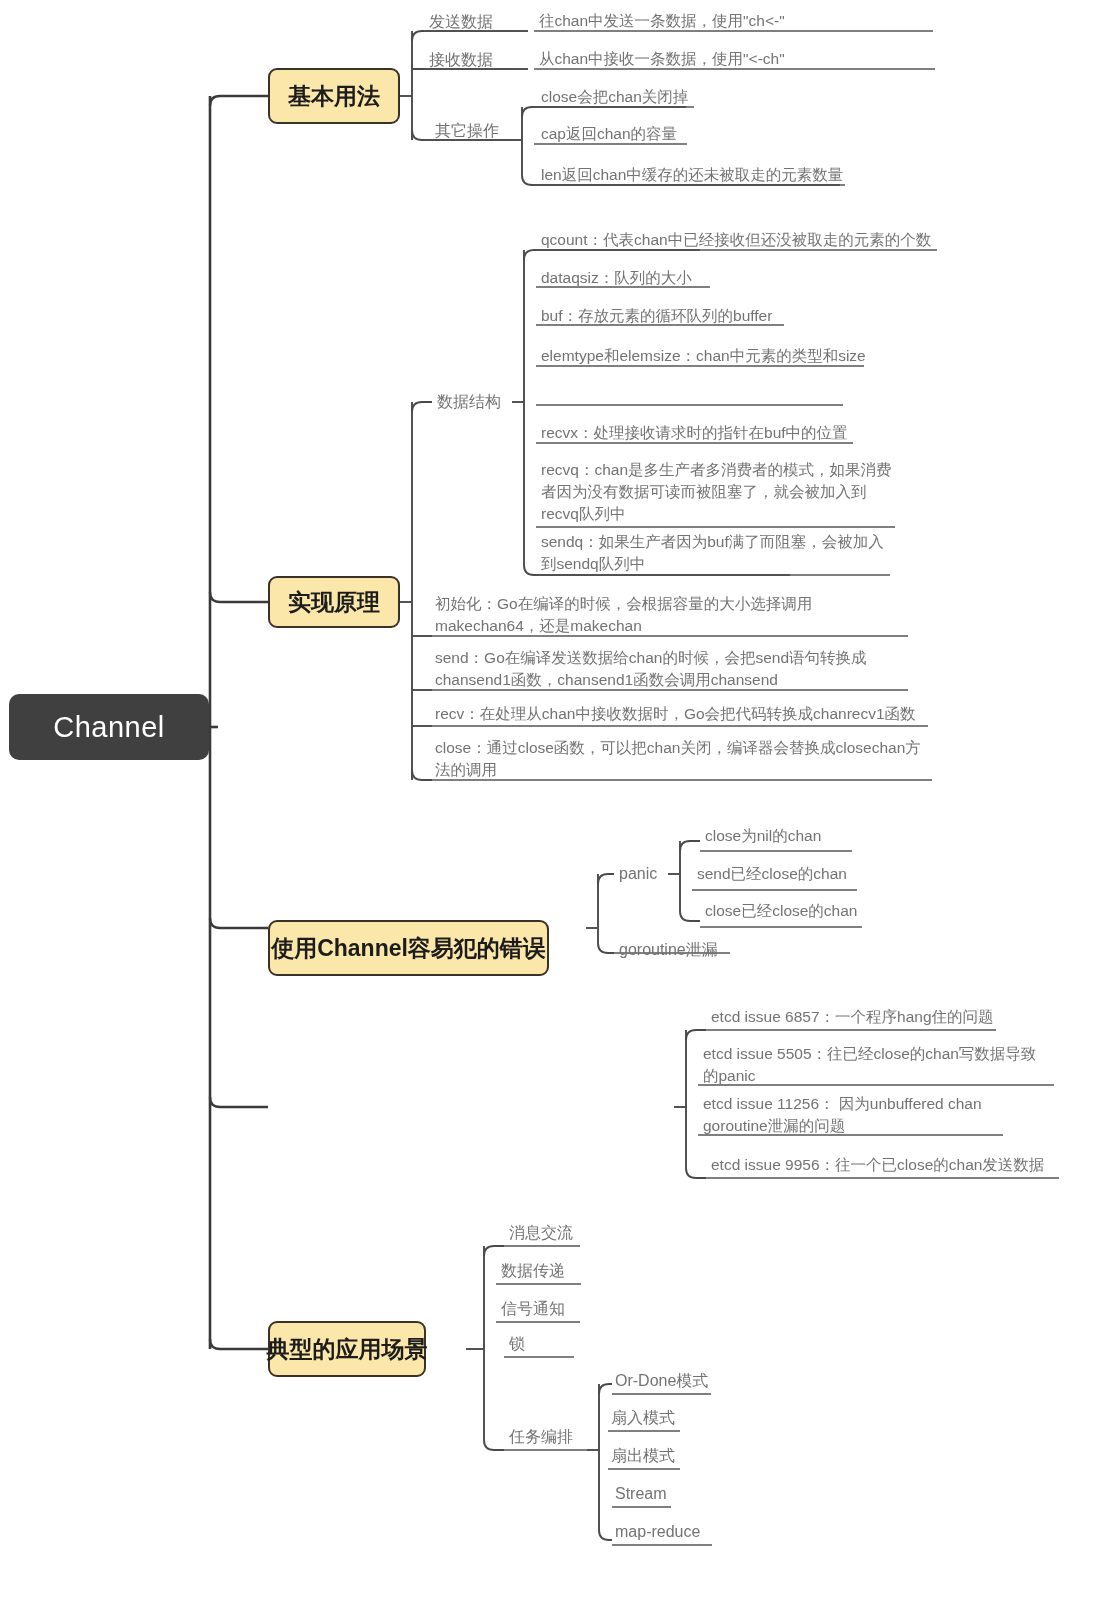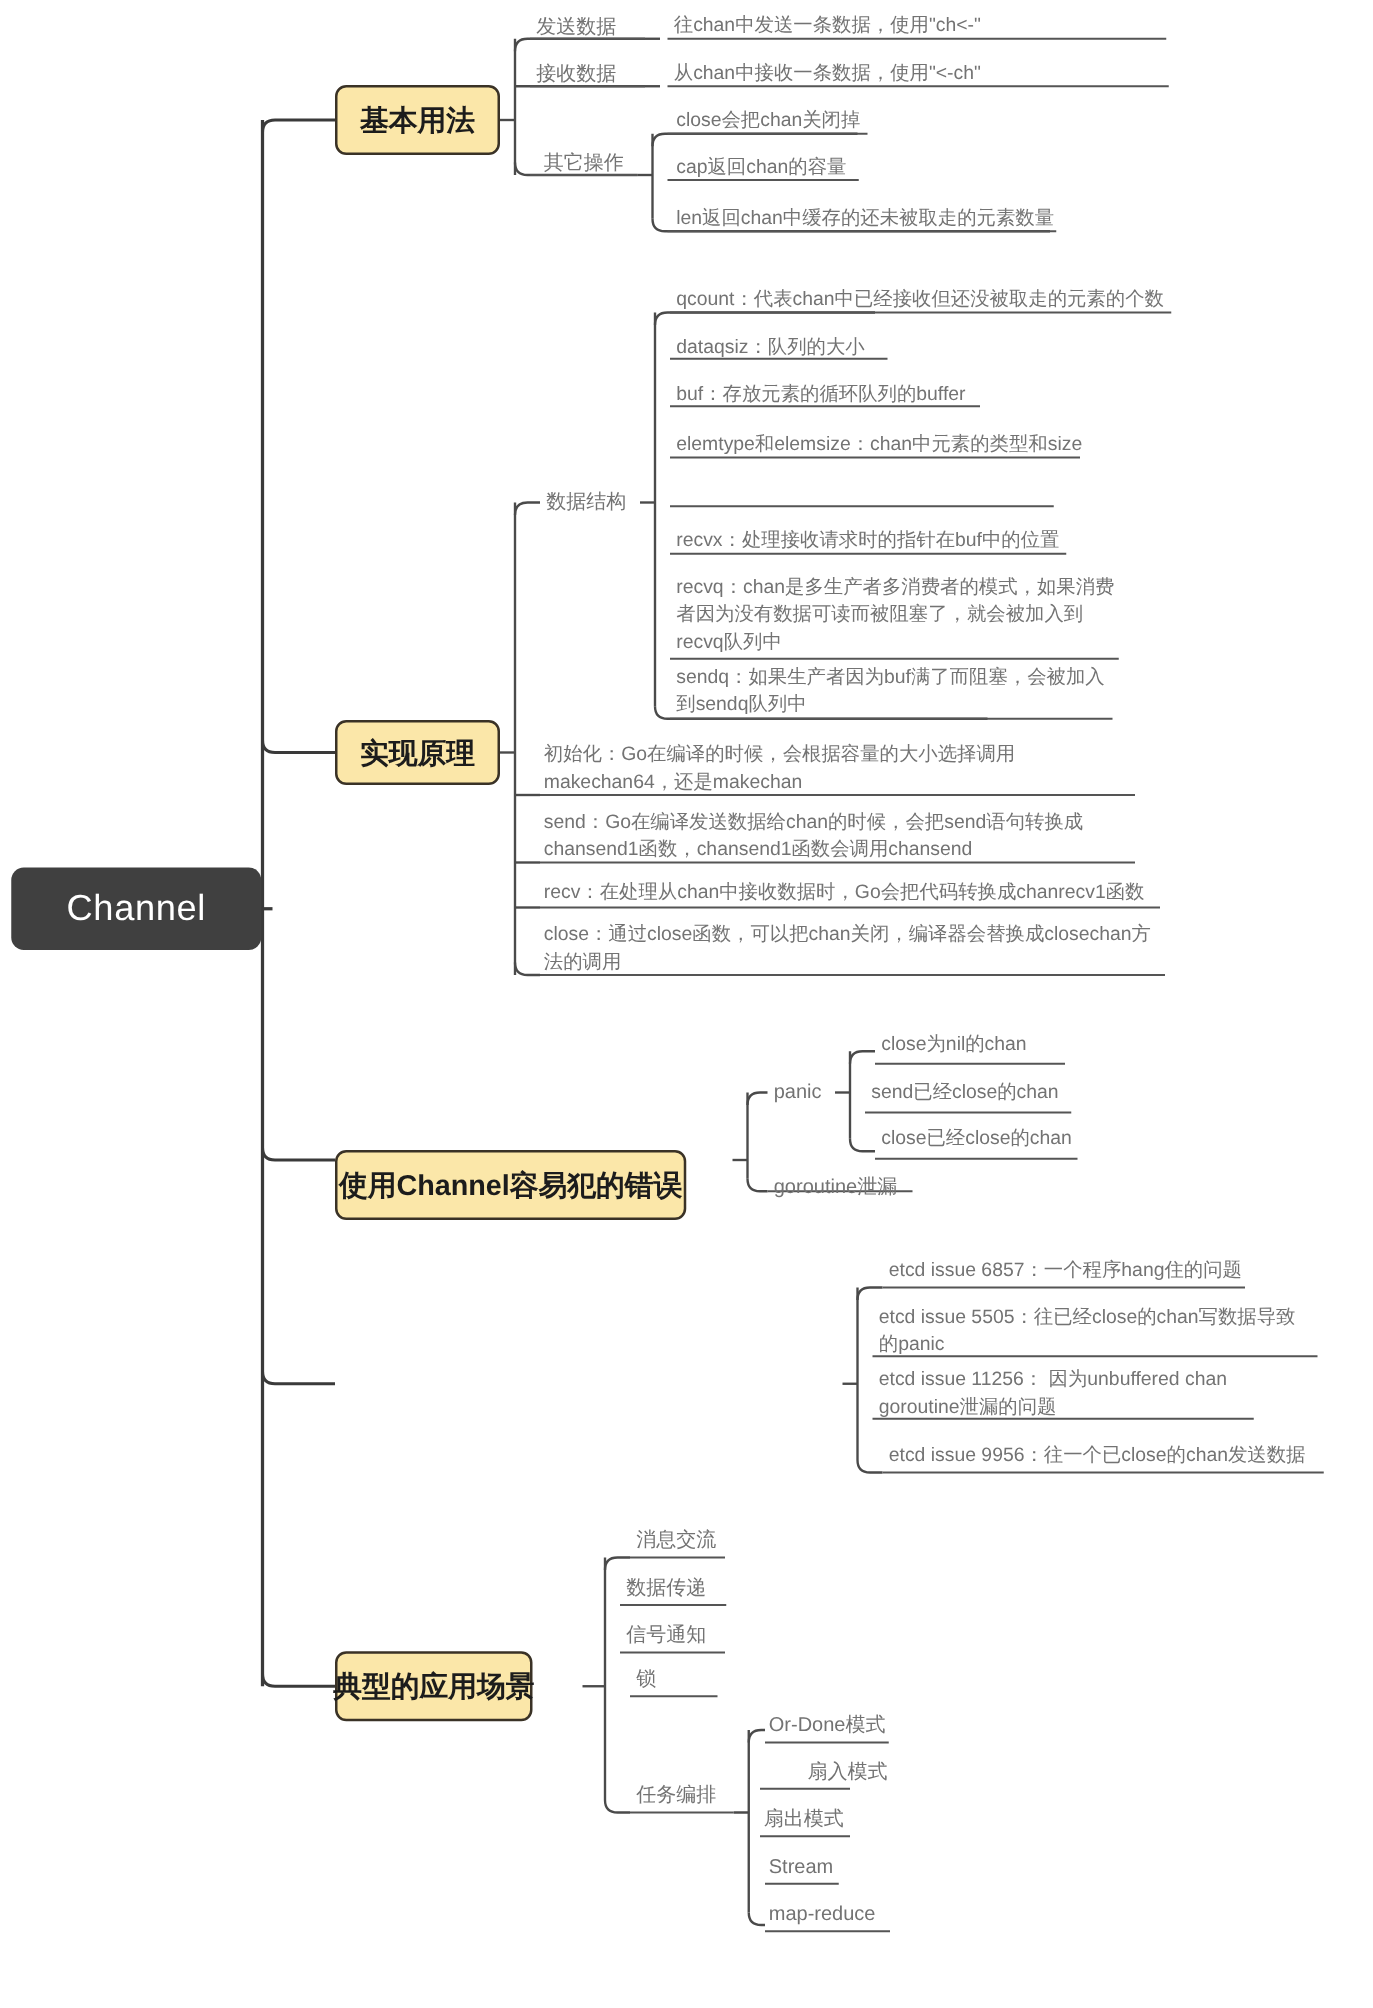--- a/index.html
+++ b/index.html
@@ -265,18 +265,18 @@
 goroutine泄漏的问题</div>
   <div class="leaf" style="left:708px;top:1153px;">etcd issue 9956：往一个已close的chan发送数据</div>
 
   <div class="leaf mid" style="left:506px;top:1221px;">消息交流</div>
   <div class="leaf mid" style="left:498px;top:1259px;">数据传递</div>
   <div class="leaf mid" style="left:498px;top:1297px;">信号通知</div>
   <div class="leaf mid" style="left:506px;top:1332px;">锁</div>
   <div class="leaf mid" style="left:506px;top:1425px;">任务编排</div>
 
   <div class="leaf mid" style="left:612px;top:1369px;">Or-Done模式</div>
-  <div class="leaf mid" style="left:643px;top:1406px;">扇入模式</div>
+  <div class="leaf mid" style="left:608px;top:1406px;">扇入模式</div>
   <div class="leaf mid" style="left:608px;top:1444px;">扇出模式</div>
   <div class="leaf mid" style="left:612px;top:1482px;">Stream</div>
   <div class="leaf mid" style="left:612px;top:1520px;">map-reduce</div>
 
 </div>
 
 </body></html>

